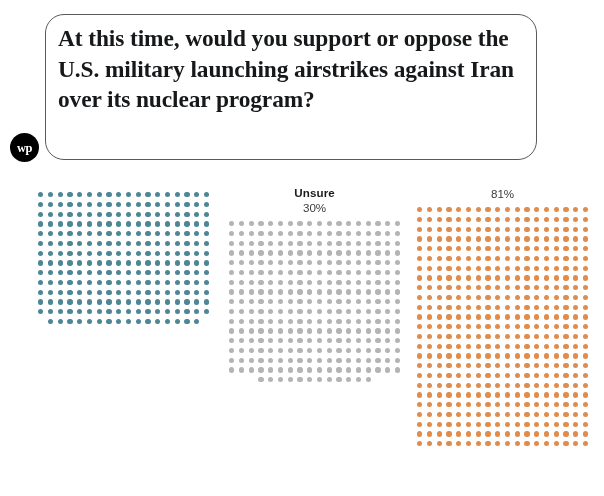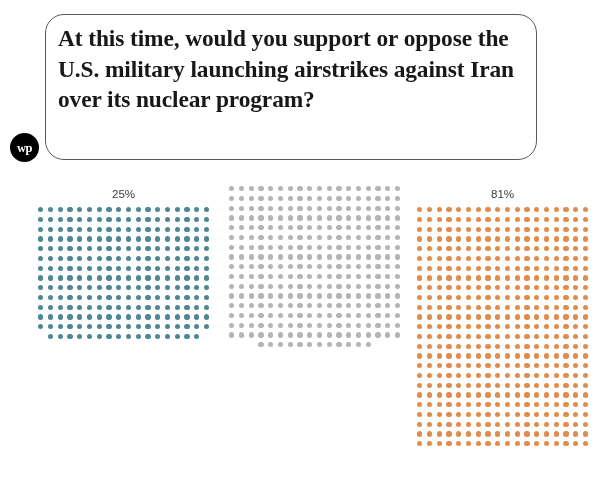--- a/index.html
+++ b/index.html
@@ -106,21 +106,20 @@
   <div id="question-text">At this time, would you support or oppose the U.S. military launching airstrikes against Iran over its nuclear program?</div>
 </div>
 
 <div id="wp-logo">
   <span id="wp-logo-text">wp</span>
 </div>
 
 <div id="chart">
     <div class="column" style="left: 38px;">
       <div class="col-header" style="width: 171.15px;">
-        <span class="col-value">25%</span>
       </div>
       <div class="dot-grid" style="width: 171.15px; height: 132.15px;">
         <span class="dot" style="left: 0px; top: 0px; width: 5.4px; height: 5.4px; background: rgb(77, 134, 149);"></span>
         <span class="dot" style="left: 9.75px; top: 0px; width: 5.4px; height: 5.4px; background: rgb(77, 134, 149);"></span>
         <span class="dot" style="left: 19.5px; top: 0px; width: 5.4px; height: 5.4px; background: rgb(77, 134, 149);"></span>
         <span class="dot" style="left: 29.25px; top: 0px; width: 5.4px; height: 5.4px; background: rgb(77, 134, 149);"></span>
         <span class="dot" style="left: 39px; top: 0px; width: 5.4px; height: 5.4px; background: rgb(77, 134, 149);"></span>
         <span class="dot" style="left: 48.75px; top: 0px; width: 5.4px; height: 5.4px; background: rgb(77, 134, 149);"></span>
         <span class="dot" style="left: 58.5px; top: 0px; width: 5.4px; height: 5.4px; background: rgb(77, 134, 149);"></span>
         <span class="dot" style="left: 68.25px; top: 0px; width: 5.4px; height: 5.4px; background: rgb(77, 134, 149);"></span>
@@ -362,20 +361,24 @@
         <span class="dot" style="left: 97.5px; top: 126.75px; width: 5.4px; height: 5.4px; background: rgb(77, 134, 149);"></span>
         <span class="dot" style="left: 107.25px; top: 126.75px; width: 5.4px; height: 5.4px; background: rgb(77, 134, 149);"></span>
         <span class="dot" style="left: 117px; top: 126.75px; width: 5.4px; height: 5.4px; background: rgb(77, 134, 149);"></span>
         <span class="dot" style="left: 126.75px; top: 126.75px; width: 5.4px; height: 5.4px; background: rgb(77, 134, 149);"></span>
         <span class="dot" style="left: 136.5px; top: 126.75px; width: 5.4px; height: 5.4px; background: rgb(77, 134, 149);"></span>
         <span class="dot" style="left: 146.25px; top: 126.75px; width: 5.4px; height: 5.4px; background: rgb(77, 134, 149);"></span>
         <span class="dot" style="left: 156px; top: 126.75px; width: 5.4px; height: 5.4px; background: rgb(77, 134, 149);"></span>
       </div>
     </div>
     <div class="column" style="left: 229px;">
+      <div class="col-header" style="width: 171.15px;">
+        <span class="col-label">Unsure</span>
+        <span class="col-value">30%</span>
+      </div>
       <div class="dot-grid" style="width: 171.15px; height: 161.4px;">
         <span class="dot" style="left: 0px; top: 0px; width: 5.4px; height: 5.4px; background: rgb(180, 180, 180);"></span>
         <span class="dot" style="left: 9.75px; top: 0px; width: 5.4px; height: 5.4px; background: rgb(180, 180, 180);"></span>
         <span class="dot" style="left: 19.5px; top: 0px; width: 5.4px; height: 5.4px; background: rgb(180, 180, 180);"></span>
         <span class="dot" style="left: 29.25px; top: 0px; width: 5.4px; height: 5.4px; background: rgb(180, 180, 180);"></span>
         <span class="dot" style="left: 39px; top: 0px; width: 5.4px; height: 5.4px; background: rgb(180, 180, 180);"></span>
         <span class="dot" style="left: 48.75px; top: 0px; width: 5.4px; height: 5.4px; background: rgb(180, 180, 180);"></span>
         <span class="dot" style="left: 58.5px; top: 0px; width: 5.4px; height: 5.4px; background: rgb(180, 180, 180);"></span>
         <span class="dot" style="left: 68.25px; top: 0px; width: 5.4px; height: 5.4px; background: rgb(180, 180, 180);"></span>
         <span class="dot" style="left: 78px; top: 0px; width: 5.4px; height: 5.4px; background: rgb(180, 180, 180);"></span>

